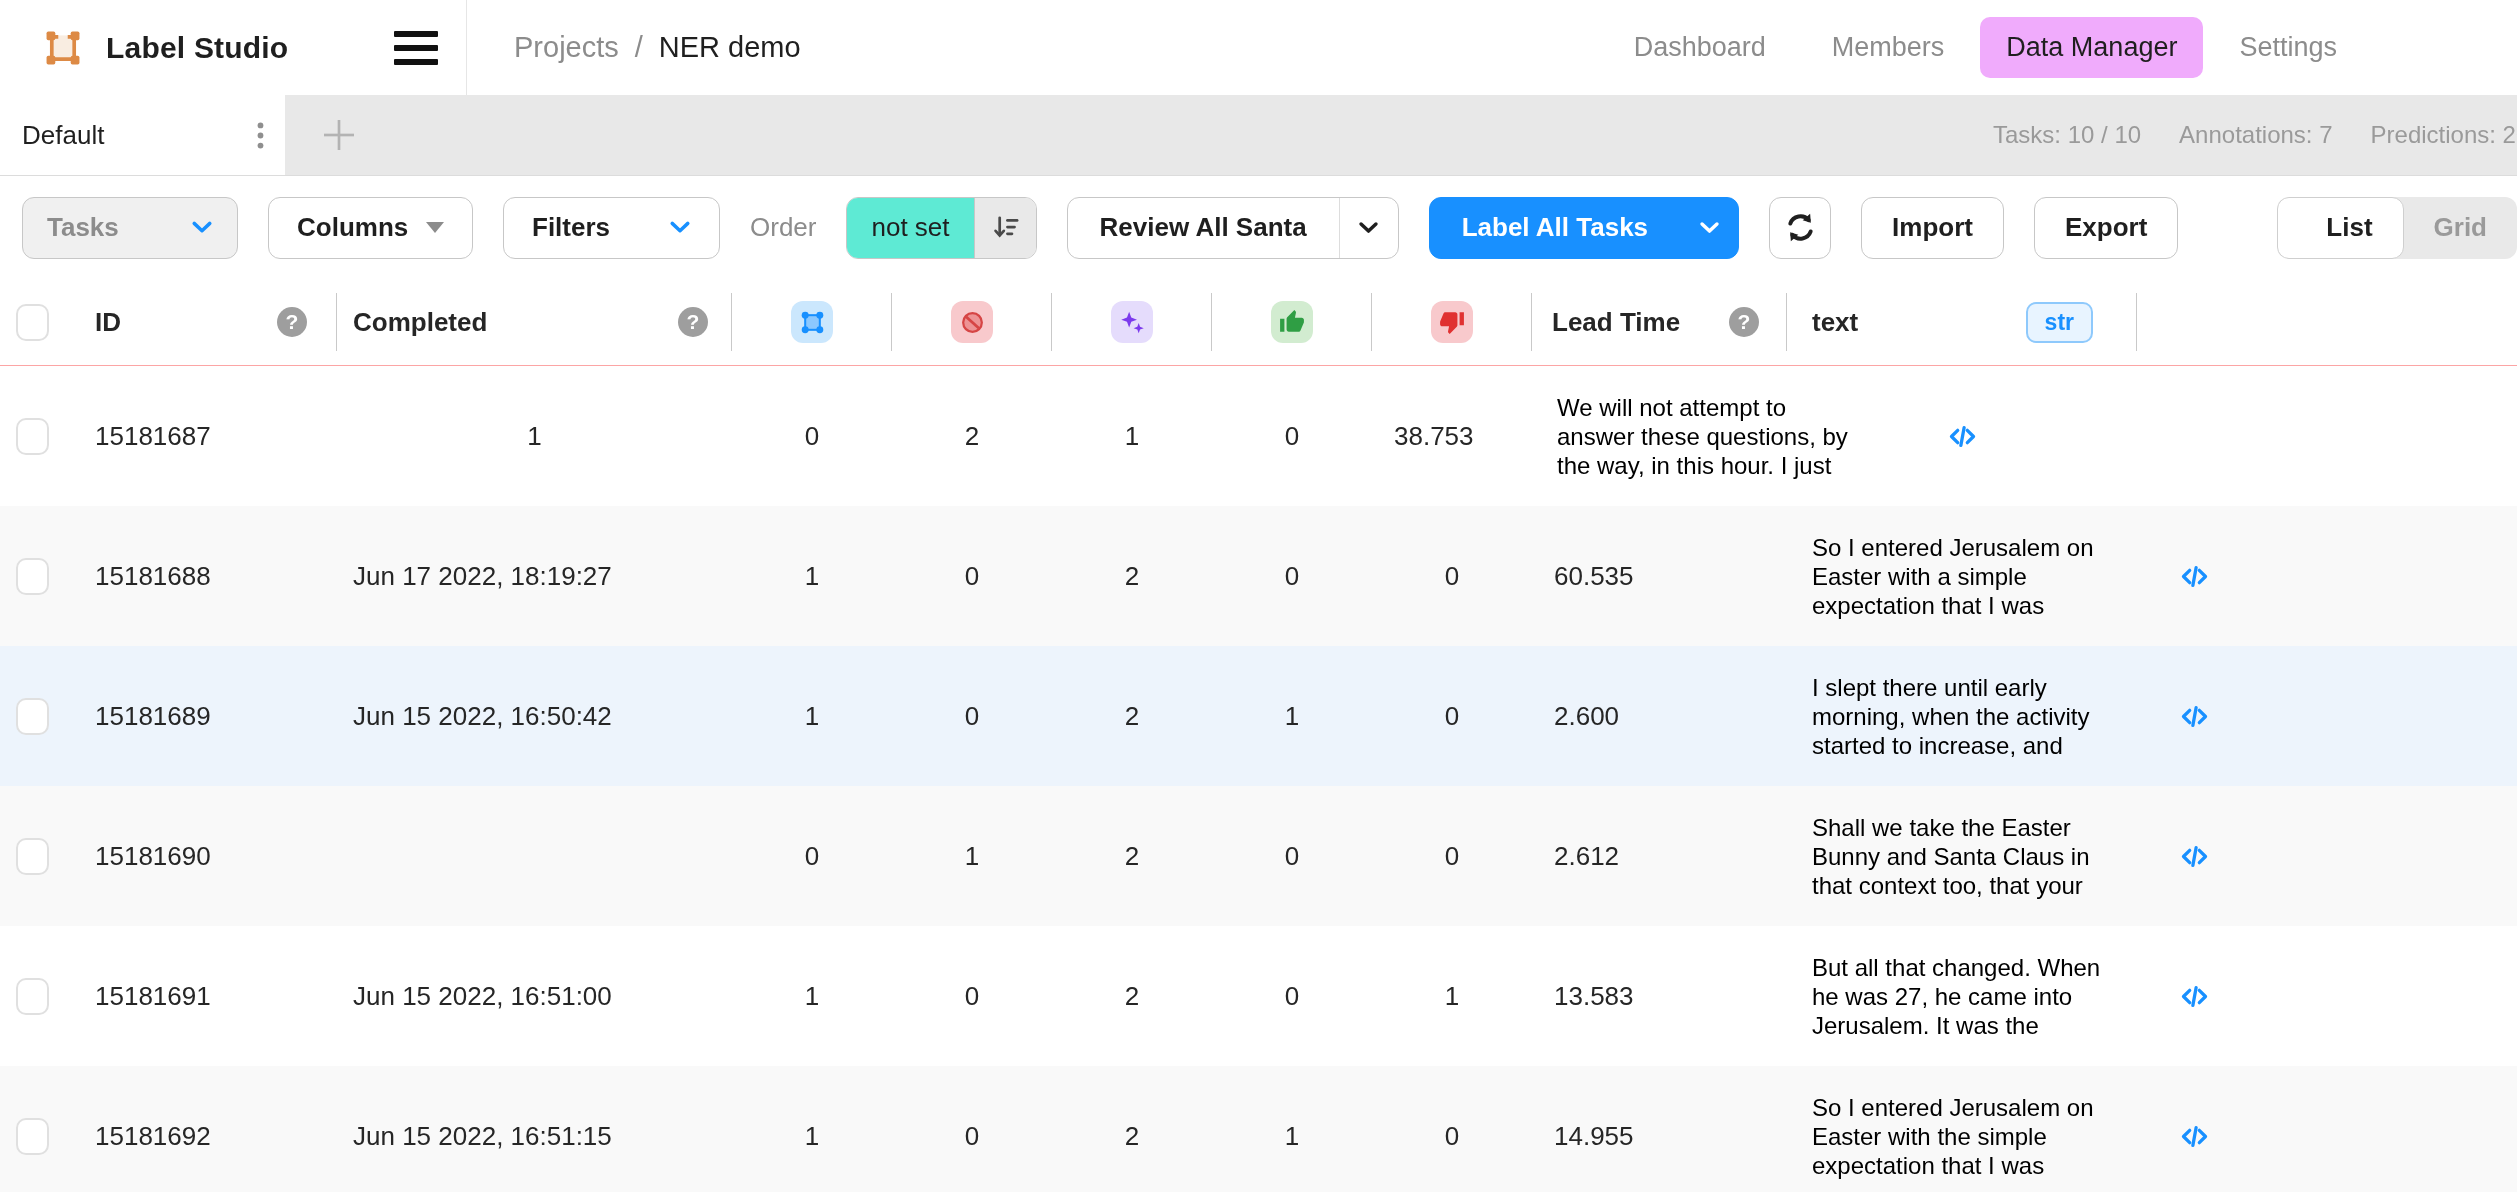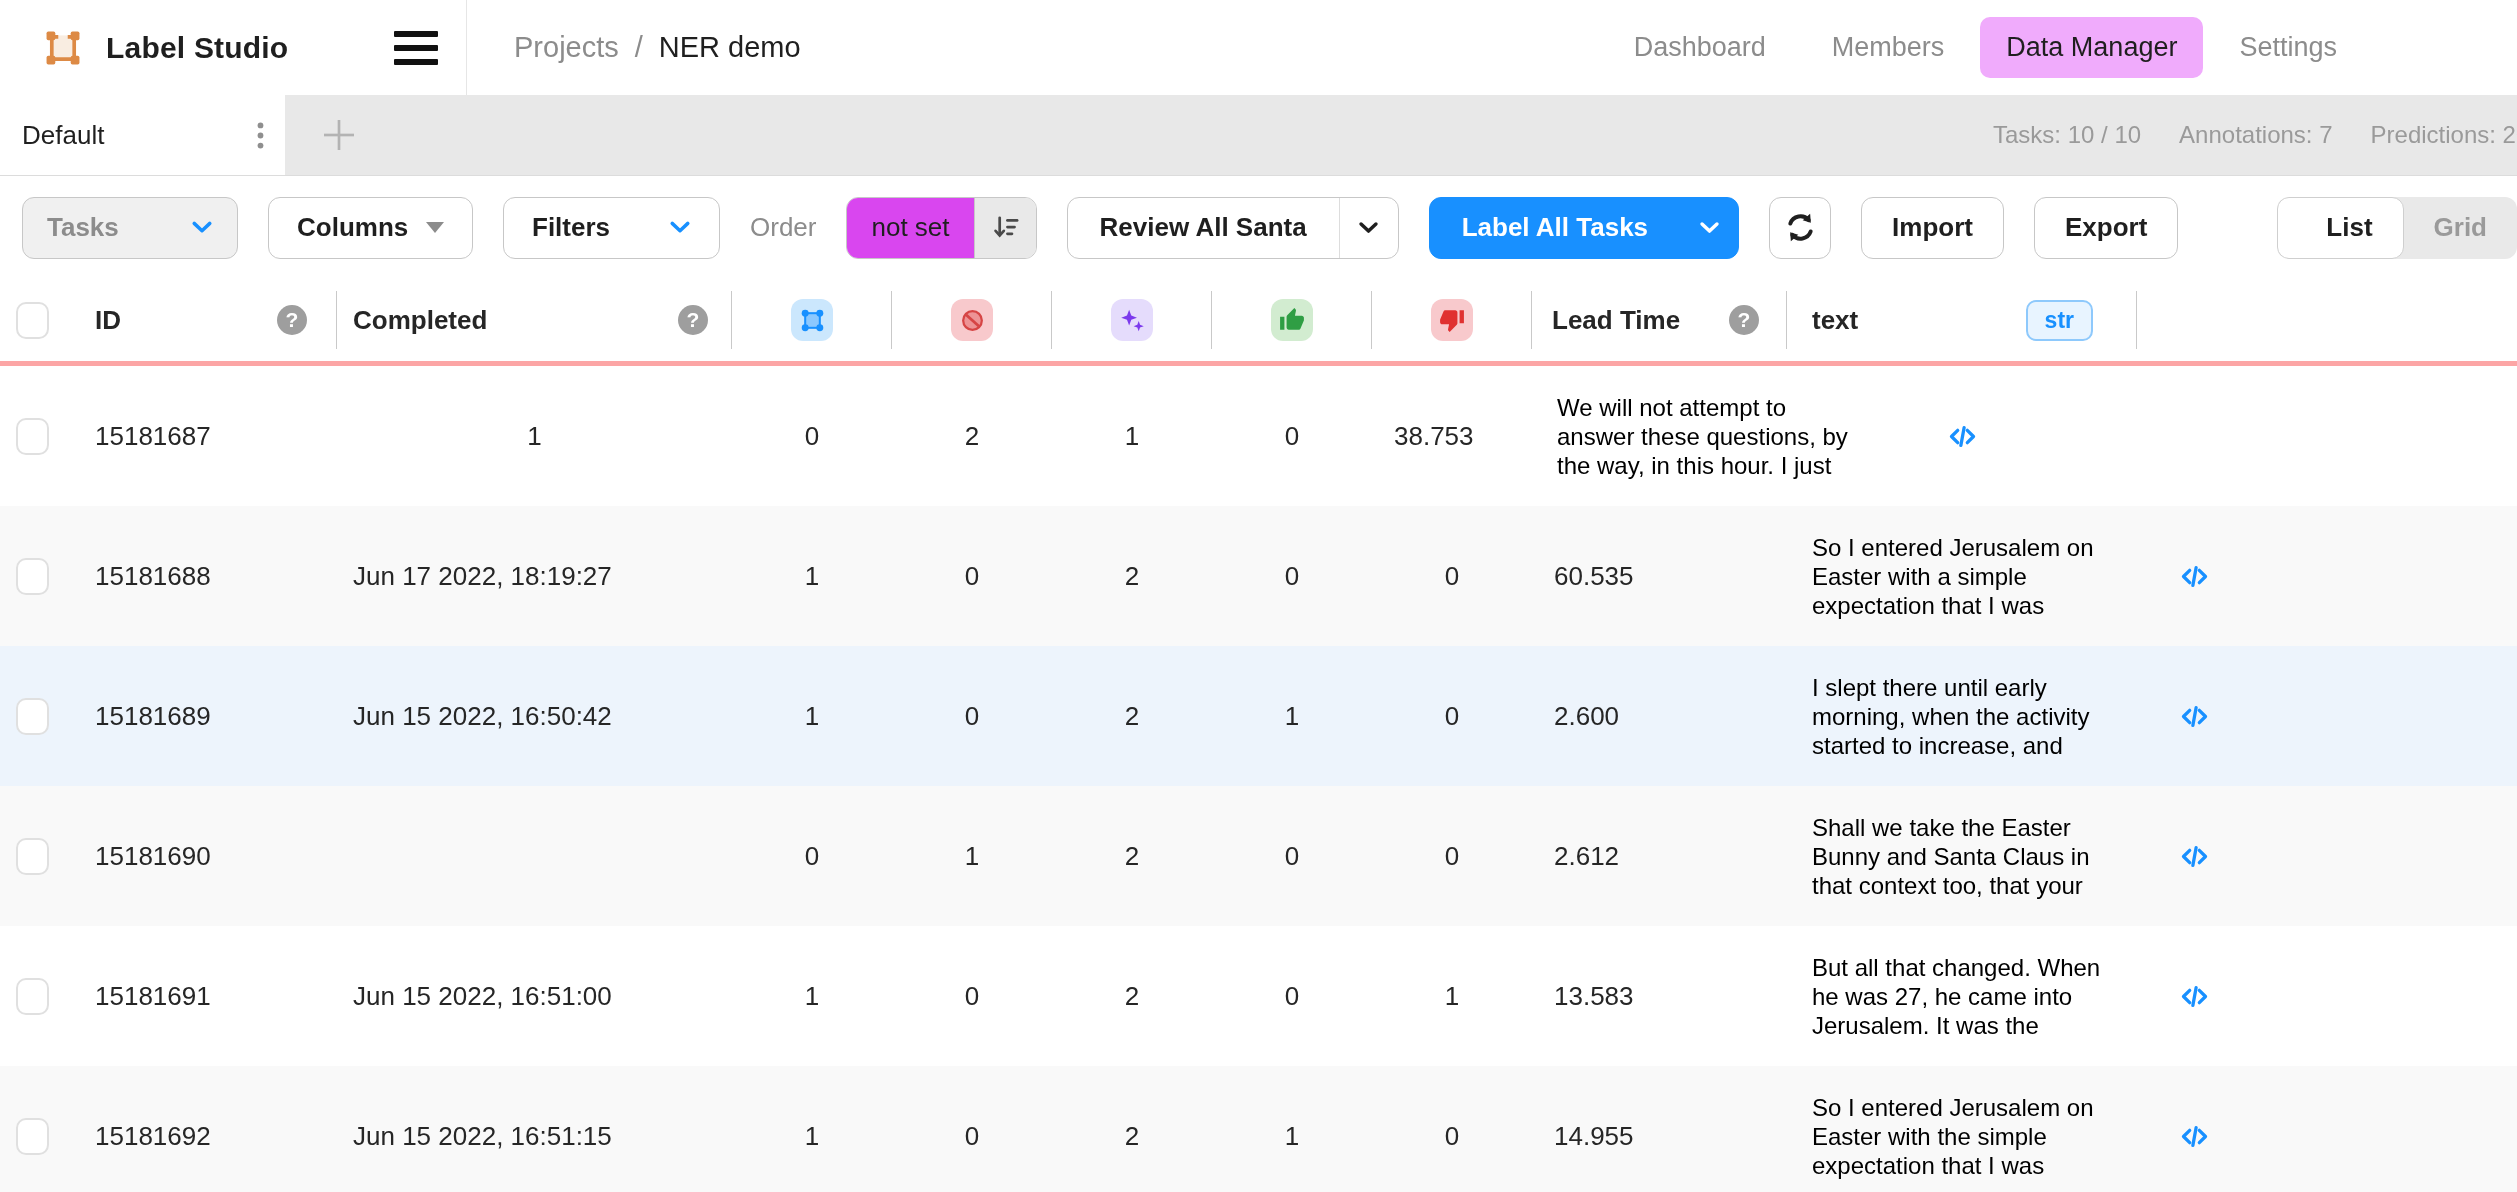--- a/index.html
+++ b/index.html
@@ -41,37 +41,37 @@
   .btn-tasks { background:#f0f0f0; color:#8c8c8c; width:216px; justify-content:space-between; padding:0 24px; }
   .btn-columns { width:205px; justify-content:space-between; padding:0 28px; }
   .btn-filters { width:217px; justify-content:space-between; padding:0 28px; }
   .chev { display:block; }
   .chev-blue { color:#1890ff; } .chev-dark { color:#1f1f1f; } .chev-white { color:#fff; }
   .tri-down { width:0; height:0; border-left:9px solid transparent; border-right:9px solid transparent;
     border-top:11px solid #8c8c8c; }
   .order-label { font-size:26px; color:#8c8c8c; }
   .order-group { height:62px; display:flex; align-items:stretch; border:1px solid #c7c7c7; border-radius:12px;
     overflow:hidden; cursor:pointer; }
-  .order-value { display:flex; align-items:center; padding:0 24px; font-size:26px; font-weight:400; background:#d946ef; }
+  .order-value { display:flex; align-items:center; padding:0 24px; font-size:26px; font-weight:400; background:#5eead4; }
   .order-sort { width:62px; display:flex; align-items:center; justify-content:center; background:#e9e9e9;
     border-left:1px solid #c7c7c7; }
   .btn-split { padding:0; }
   .btn-split .split-label { padding:0 32px; }
   .btn-split .split-div { width:1px; align-self:stretch; background:#ddd; }
   .btn-split .split-chev { width:58px; display:flex; justify-content:center; align-items:center; align-self:stretch; }
   .btn-primary { background:#1890ff; border-color:#1890ff; color:#fff; }
   .btn-refresh { width:62px; justify-content:center; padding:0; }
   .view-toggle { margin-left:auto; margin-right:0; height:62px; background:#e9e9e9; border-radius:12px;
     display:flex; align-items:stretch; overflow:hidden; }
   .view-seg { display:flex; align-items:center; padding:0 30px; font-size:26px; font-weight:600; color:#9a9a9a; cursor:pointer; }
   .view-seg.active { background:#fff; border:1px solid #cfcfcf; border-radius:12px; color:#1f1f1f;padding-left:48px; }
 
   
   .grid { display:grid; grid-template-columns:80px 257px 395px 160px 160px 160px 160px 160px 255px 350px 115px 1fr; }
-  .thead { height:87px; border-bottom:5px solid #fca5a5; }
+  .thead { height:87px; border-bottom:1px solid #fca5a5; }
   .th { position:relative; display:flex; align-items:center; font-size:26px; font-weight:600; color:#262626; }
   .th.hasdiv::after { content:""; position:absolute; right:0; top:50%; transform:translateY(-50%);
     width:1px; height:58px; background:#c9c9c9; }
   .c-check { display:flex; align-items:center; padding-left:16px; }
   .checkbox { width:33px; height:37px; border:2px solid #e0e0e0; border-radius:10px; background:#fff;
     display:inline-block; cursor:pointer; }
   .th.c-id { padding:0 30px 0 15px; justify-content:space-between; }
   .th.c-completed { padding:0 24px 0 16px; justify-content:space-between; }
   .th.c-num { justify-content:center; }
   .th.c-lead { padding:0 28px 0 20px; justify-content:space-between; }

